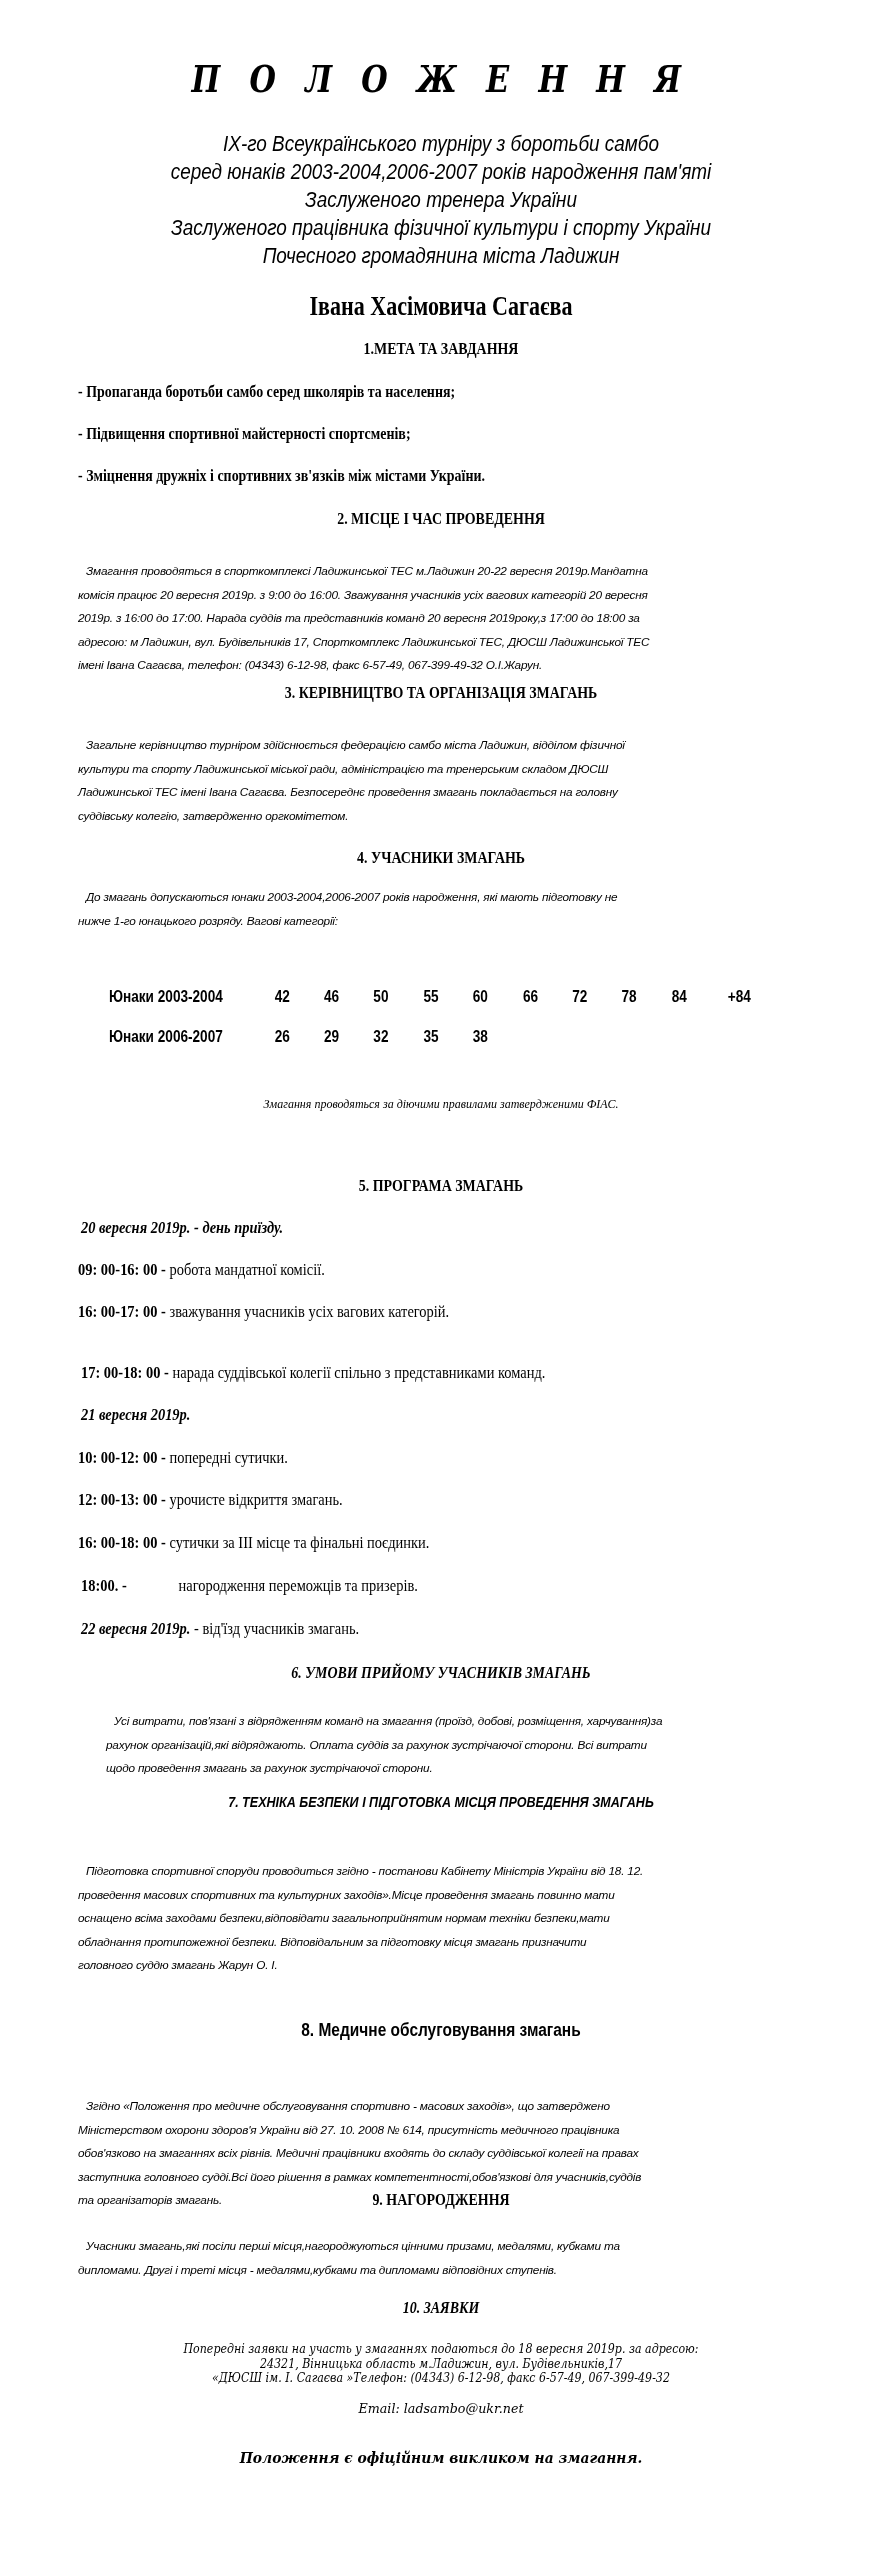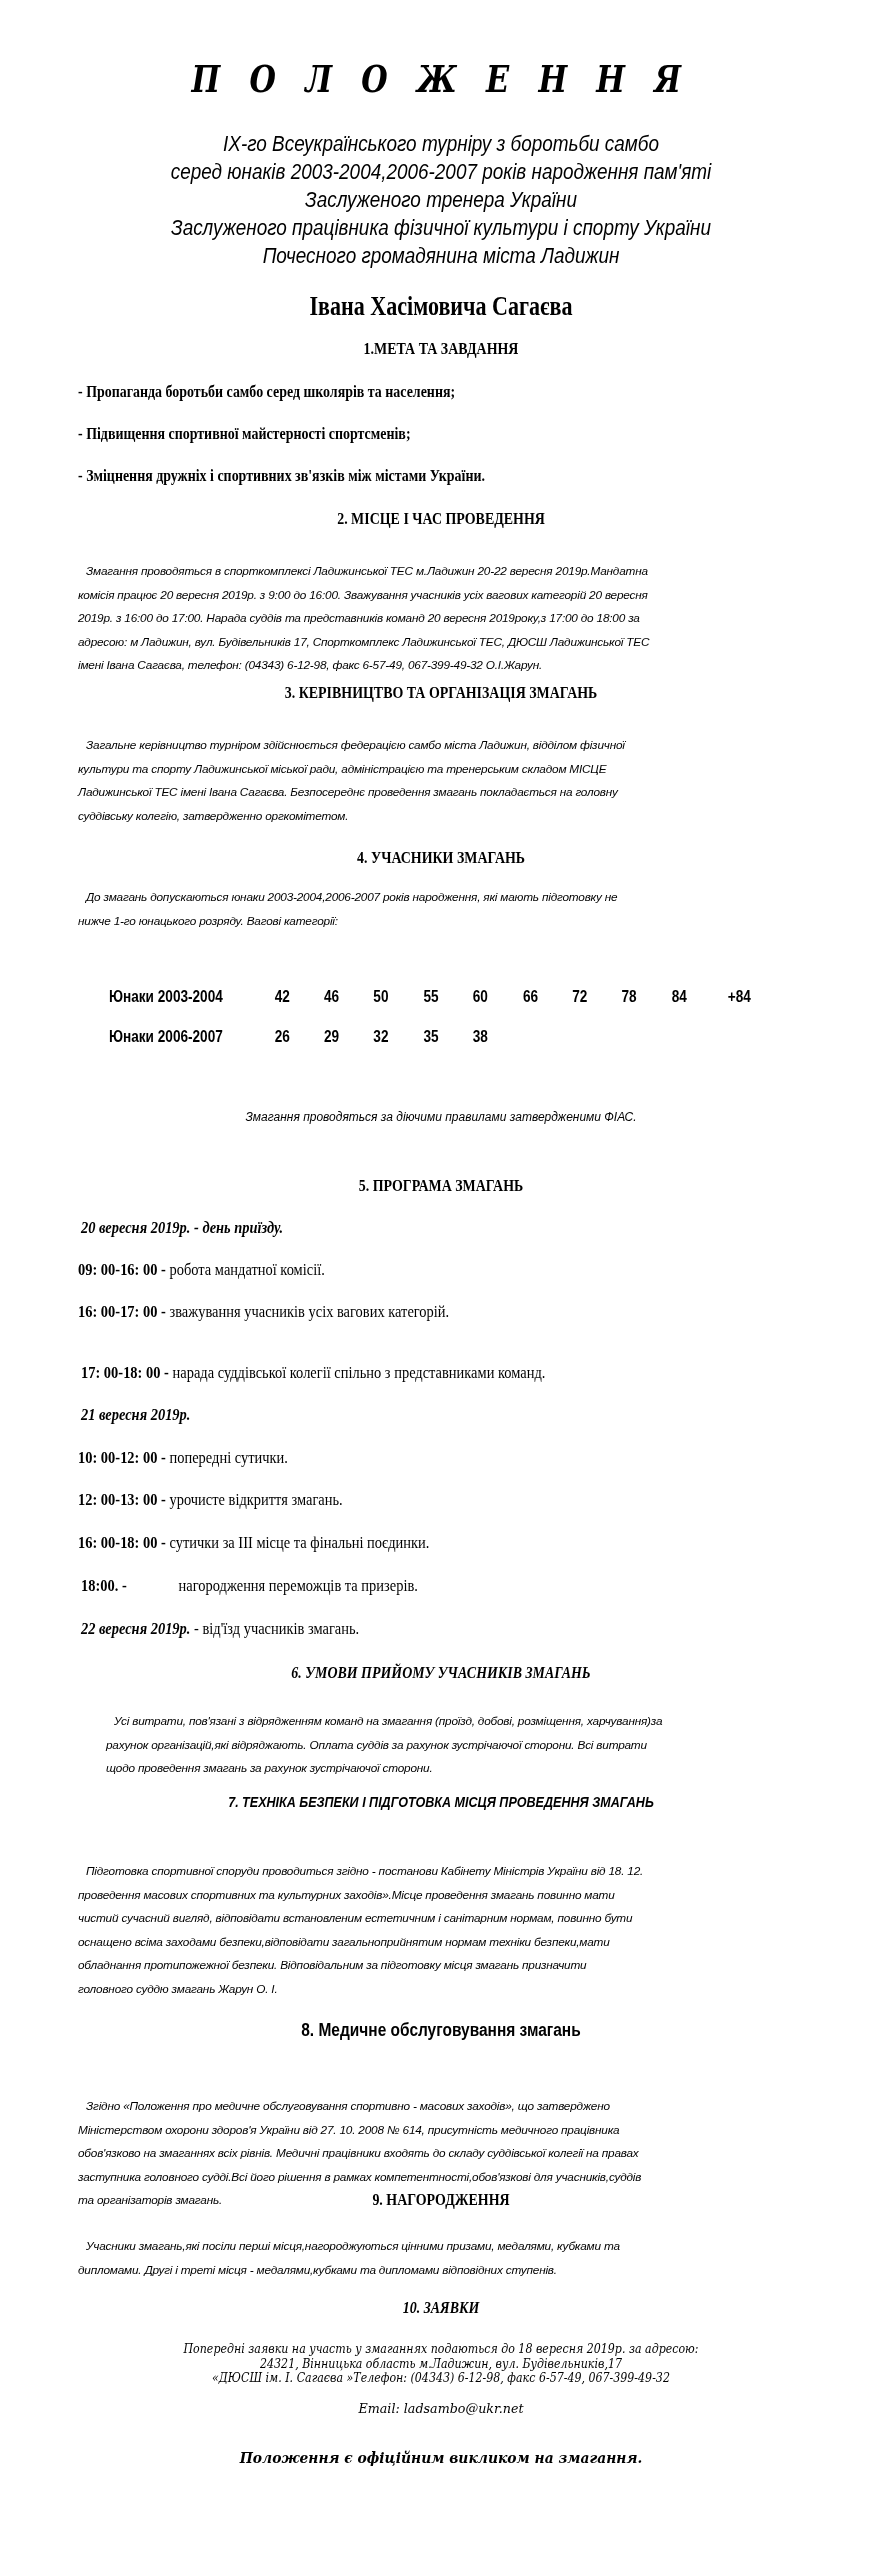--- a/index.html
+++ b/index.html
@@ -11,21 +11,21 @@
   .subtitle { top:130px; font-family:"Liberation Sans", sans-serif; font-style:italic; font-size:22px; line-height:28px; transform:scaleX(0.86); }
   .honoree { top:290px; font-family:"Liberation Serif", serif; font-weight:bold; font-size:27.6px; transform:scaleX(0.8); }
   .h { font-family:"Liberation Serif", serif; font-weight:bold; font-size:17px; transform:scaleX(0.82); }
   .hi { font-style:italic; }
   .hs { font-family:"Liberation Sans", sans-serif; font-weight:bold; font-size:18px; transform:scaleX(0.86); }
   .bullet { left:78px; font-family:"Liberation Serif", serif; font-weight:bold; font-size:17px; transform-origin:left; transform:scaleX(0.82); white-space:nowrap; }
   .para { left:78px; width:762px; font-family:"Liberation Sans", sans-serif; font-style:italic; font-size:11.8px; line-height:23.5px; letter-spacing:-0.2px; transform-origin:left top; }
   .para .ind { padding-left:8px; }
   .wt { font-family:"Liberation Sans", sans-serif; font-weight:bold; font-size:16px; transform-origin:left; transform:scaleX(0.85); white-space:nowrap; }
   .wt span { position:absolute; }
-  .rules-note { font-family:Liberation Sans, sans-serif; font-style:italic; font-size:12px;margin-top:13px; }
+  .rules-note { font-family:Liberation Serif, serif; font-style:italic; font-size:12px; }
   .sched { left:78px; font-family:"Liberation Serif", serif; font-size:17px; transform-origin:left; transform:scaleX(0.85); white-space:nowrap; }
   .sched b { font-weight:bold; }
   .sched .d { font-weight:bold; font-style:italic; }
   .apply { font-family:"DejaVu Serif", serif; font-style:italic; font-size:12px; line-height:14.6px; transform:scaleX(0.92); }
   .final { font-family:"DejaVu Serif", serif; font-weight:bold; font-style:italic; font-size:15.4px; transform:scaleX(0.9); }
 </style>
 </head>
 <body>
 
 <div class="page">
@@ -52,21 +52,21 @@
     <div class="ind">Змагання проводяться в спорткомплексі Ладижинської ТЕС м.Ладижин 20-22 вересня 2019р.Мандатна</div>
     <div>комісія працює 20 вересня 2019р. з 9:00 до 16:00. Зважування учасників усіх вагових категорій 20 вересня</div>
     <div>2019р. з 16:00 до 17:00. Нарада суддів та представників команд 20 вересня 2019року,з 17:00 до 18:00 за</div>
     <div>адресою: м Ладижин, вул. Будівельників 17, Спорткомплекс Ладижинської ТЕС, ДЮСШ Ладижинської ТЕС</div>
     <div>імені Івана Сагаєва, телефон: (04343) 6-12-98, факс 6-57-49, 067-399-49-32   О.І.Жарун.</div>
   </div>
 
   <div class="abs center h" style="top:683px;">3. КЕРІВНИЦТВО ТА ОРГАНІЗАЦІЯ ЗМАГАНЬ</div>
   <div class="abs para" style="top:734px;">
     <div class="ind">Загальне керівництво турніром здійснюється федерацією самбо міста Ладижин, відділом фізичної</div>
-    <div>культури та спорту Ладижинської міської ради, адміністрацією та тренерським складом МІСЦЕ</div>
+    <div>культури та спорту Ладижинської міської ради, адміністрацією та тренерським складом ДЮСШ</div>
     <div>Ладижинської ТЕС імені Івана Сагаєва. Безпосереднє проведення змагань покладається на головну</div>
     <div>суддівську колегію, затвердженно  оргкомітетом.</div>
   </div>
 
   <div class="abs center h" style="top:848px;">4. УЧАСНИКИ ЗМАГАНЬ</div>
   <div class="abs para" style="top:886px;">
     <div class="ind">До змагань допускаються юнаки 2003-2004,2006-2007 років народження, які мають підготовку не</div>
     <div>нижче 1-го юнацького розряду. Вагові категорії:</div>
   </div>
 
@@ -131,21 +131,20 @@
   <div class="abs para" style="top:1710px;margin-left:28px;">
     <div class="ind">Усі витрати, пов'язані з відрядженням команд на змагання (проїзд, добові, розміщення, харчування)за</div>
     <div>рахунок організацій,які відряджають. Оплата суддів за рахунок зустрічаючої сторони. Всі витрати</div>
     <div>щодо проведення змагань за рахунок зустрічаючої сторони.</div>
   </div>
 
   <div class="abs center hi" style="top:1794px; font-family:'Liberation Sans',sans-serif; font-weight:bold; font-style:italic; font-size:14.6px; transform:scaleX(0.86);">7. ТЕХНІКА БЕЗПЕКИ І ПІДГОТОВКА МІСЦЯ ПРОВЕДЕННЯ ЗМАГАНЬ</div>
   <div class="abs para" style="top:1844px;margin-top:16px;">
     <div class="ind">Підготовка спортивної споруди проводиться згідно - постанови Кабінету Міністрів України від 18. 12.</div>
     <div>проведення масових спортивних та культурних заходів».Місце проведення змагань повинно мати</div>
-    <div>чистий сучасний вигляд, відповідати встановленим естетичним і санітарним нормам, повинно бути</div>
     <div>оснащено всіма заходами безпеки,відповідати загальноприйнятим нормам техніки безпеки,мати</div>
     <div>обладнання протипожежної безпеки. Відповідальним за підготовку місця змагань призначити</div>
     <div>головного суддю змагань Жарун О. І.</div>
   </div>
 
   <div class="abs center hs" style="top:2020px;">8. Медичне обслуговування змагань</div>
   <div class="abs para" style="top:2063px;margin-top:32px;">
     <div class="ind">Згідно «Положення про медичне обслуговування спортивно - масових заходів», що затверджено</div>
     <div>Міністерством охорони здоров'я України від 27. 10. 2008 № 614, присутність медичного працівника</div>
     <div>обов'язково на змаганнях всіх рівнів. Медичні працівники входять до складу суддівської колегії на правах</div>

